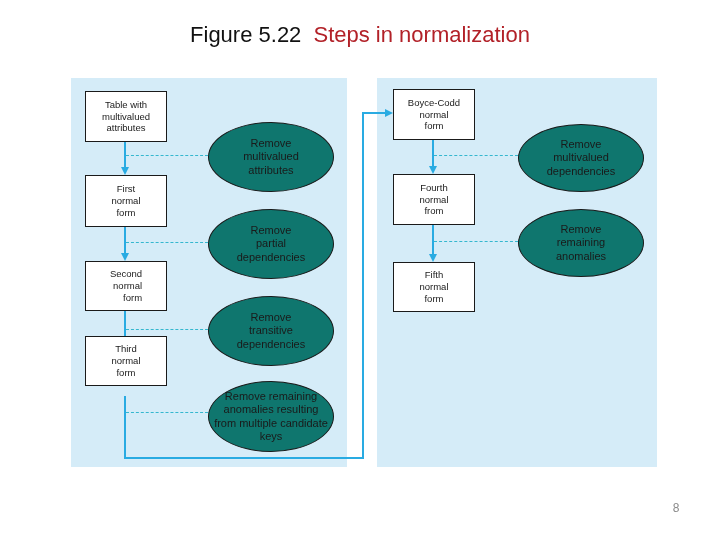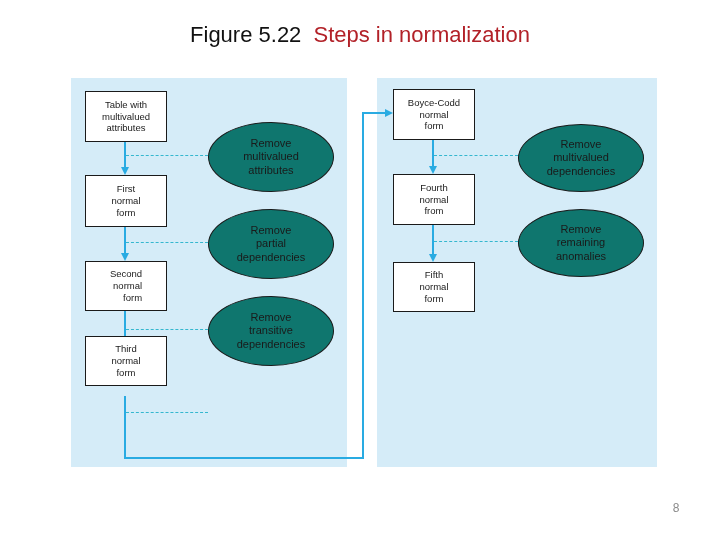--- a/index.html
+++ b/index.html
@@ -117,20 +117,24 @@
 
   <div class="nell" style="left:208px;top:122px;height:68px;">Remove
 multivalued
 attributes</div>
   <div class="nell" style="left:208px;top:209px;height:68px;">Remove
 partial
 dependencies</div>
   <div class="nell" style="left:208px;top:296px;height:68px;">Remove
 transitive
 dependencies</div>
+  <div class="nell" style="left:208px;top:381px;height:69px;">Remove remaining
+anomalies resulting
+from multiple candidate
+keys</div>
 
   <div class="nell" style="left:518px;top:124px;height:66px;">Remove
 multivalued
 dependencies</div>
   <div class="nell" style="left:518px;top:209px;height:66px;">Remove
 remaining
 anomalies</div>
 
   <div class="page-num">8</div>
 

